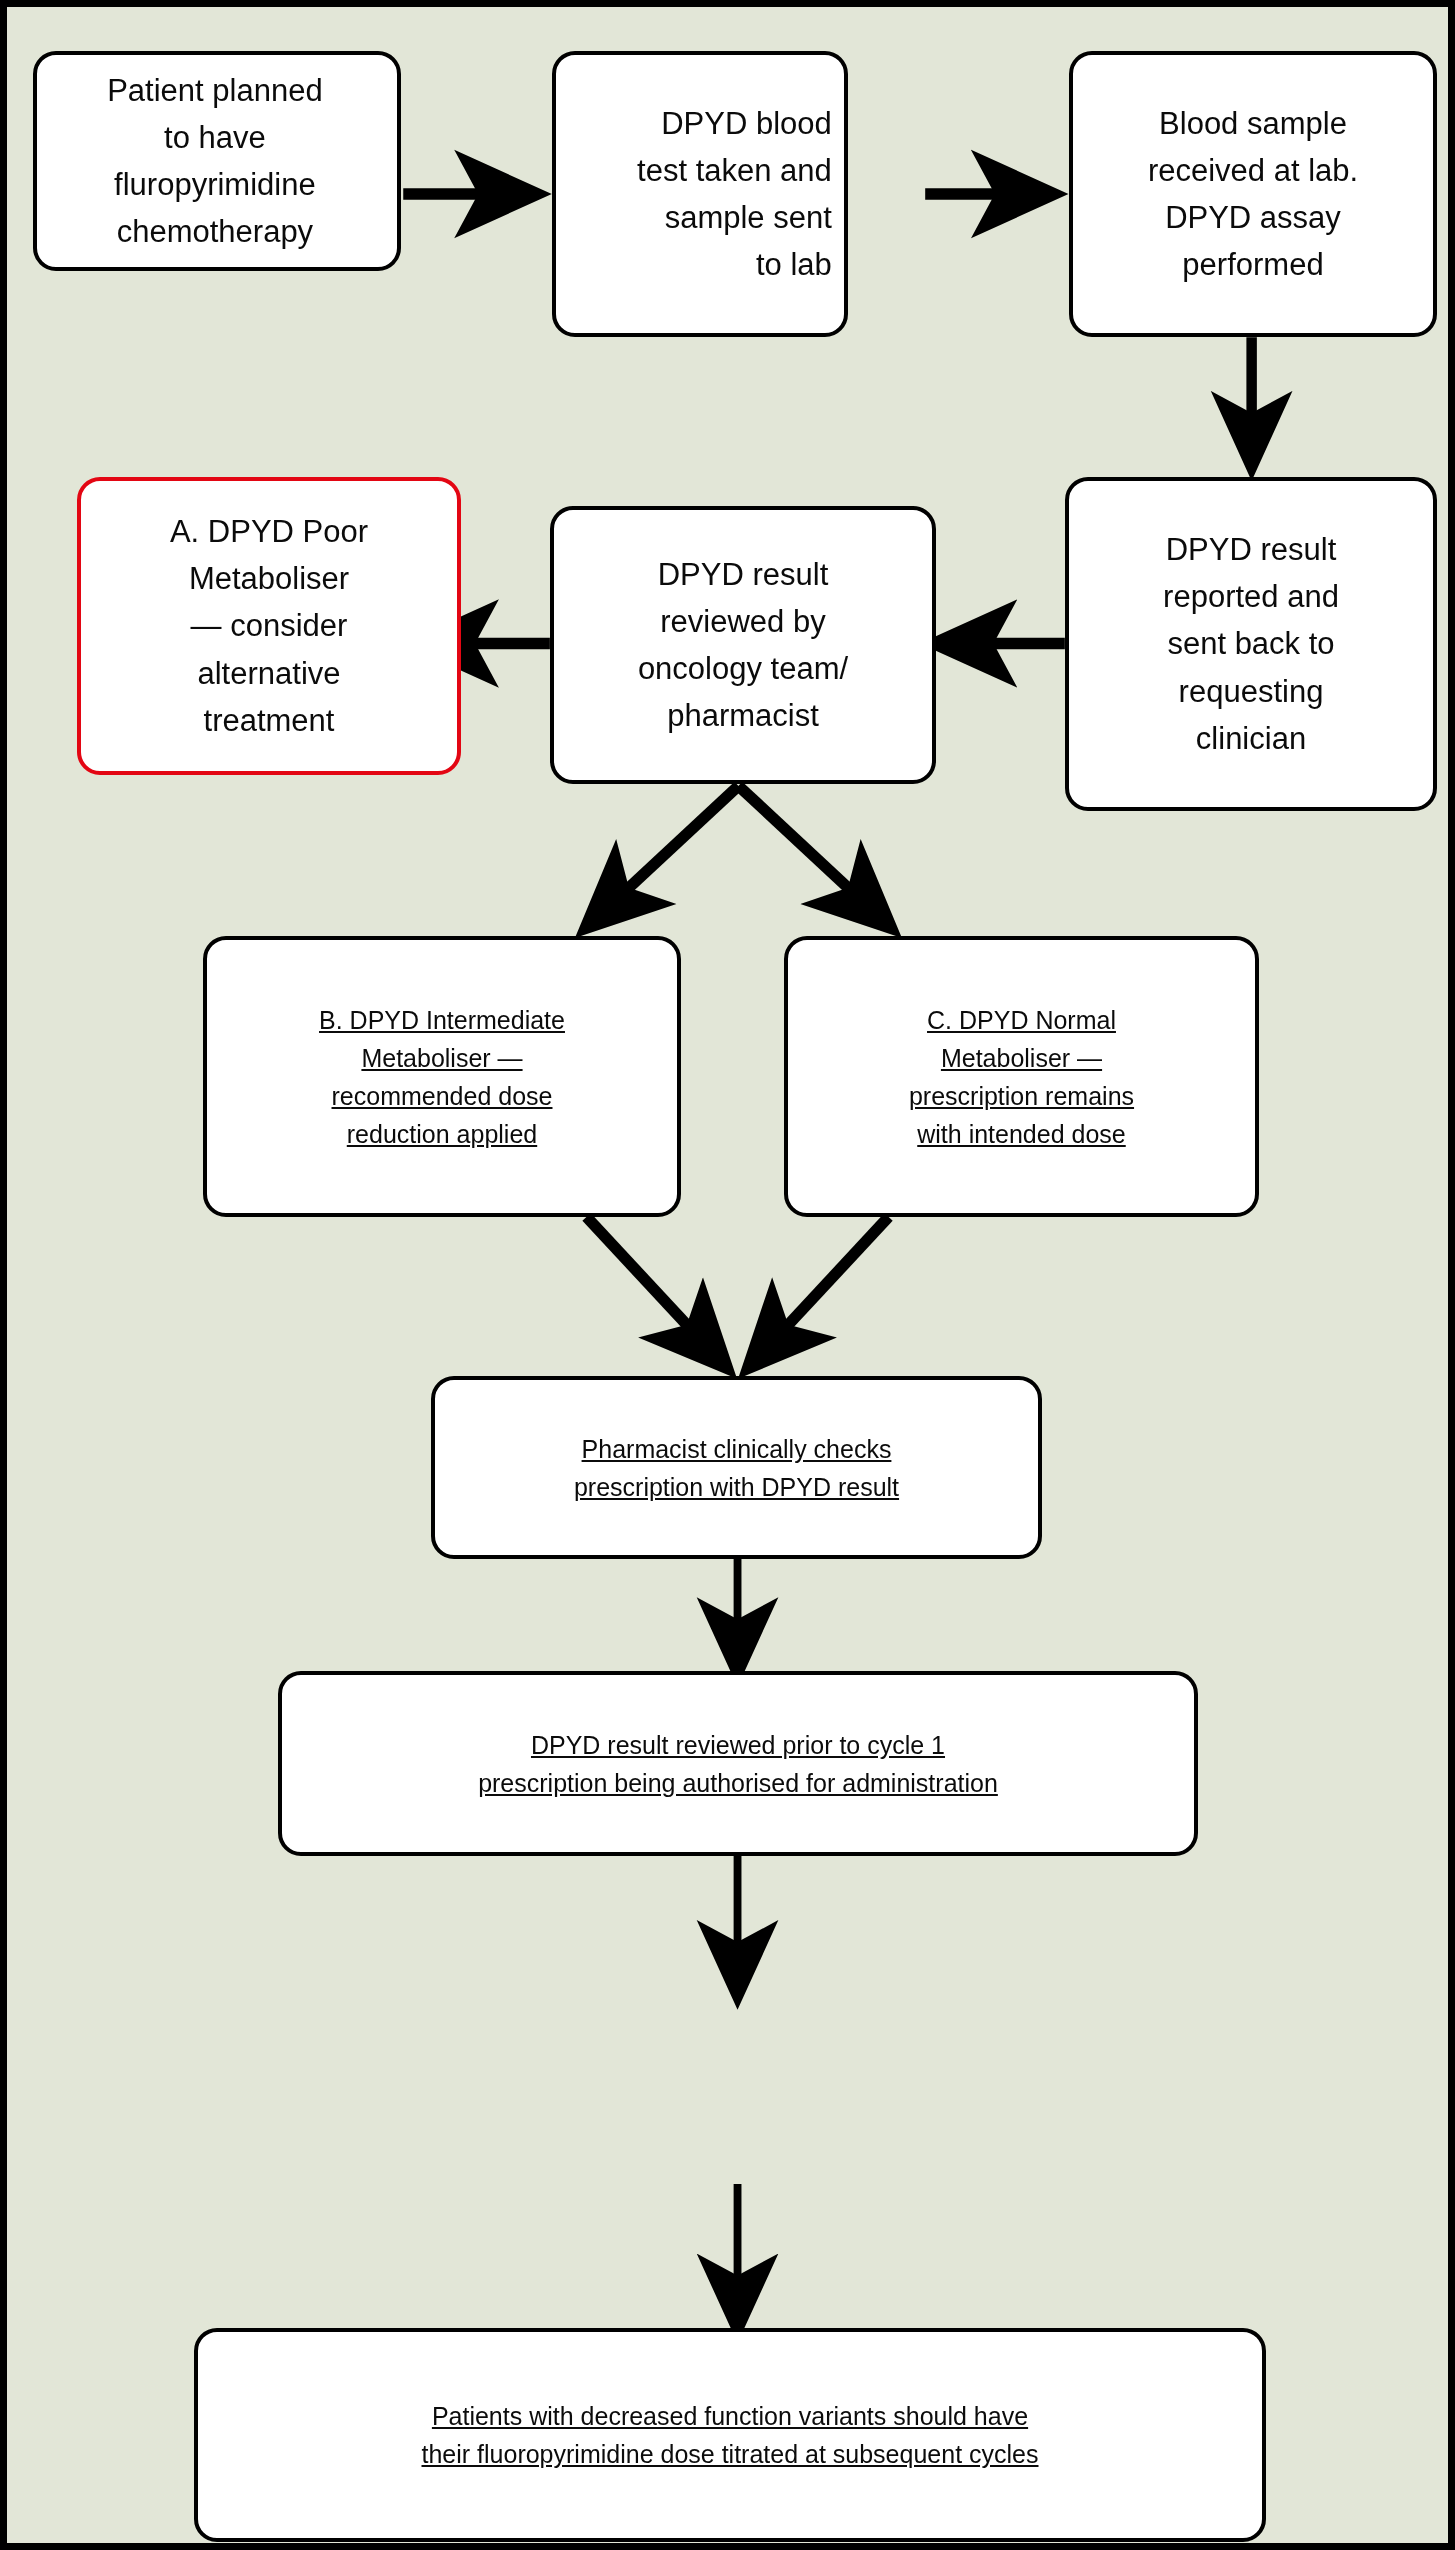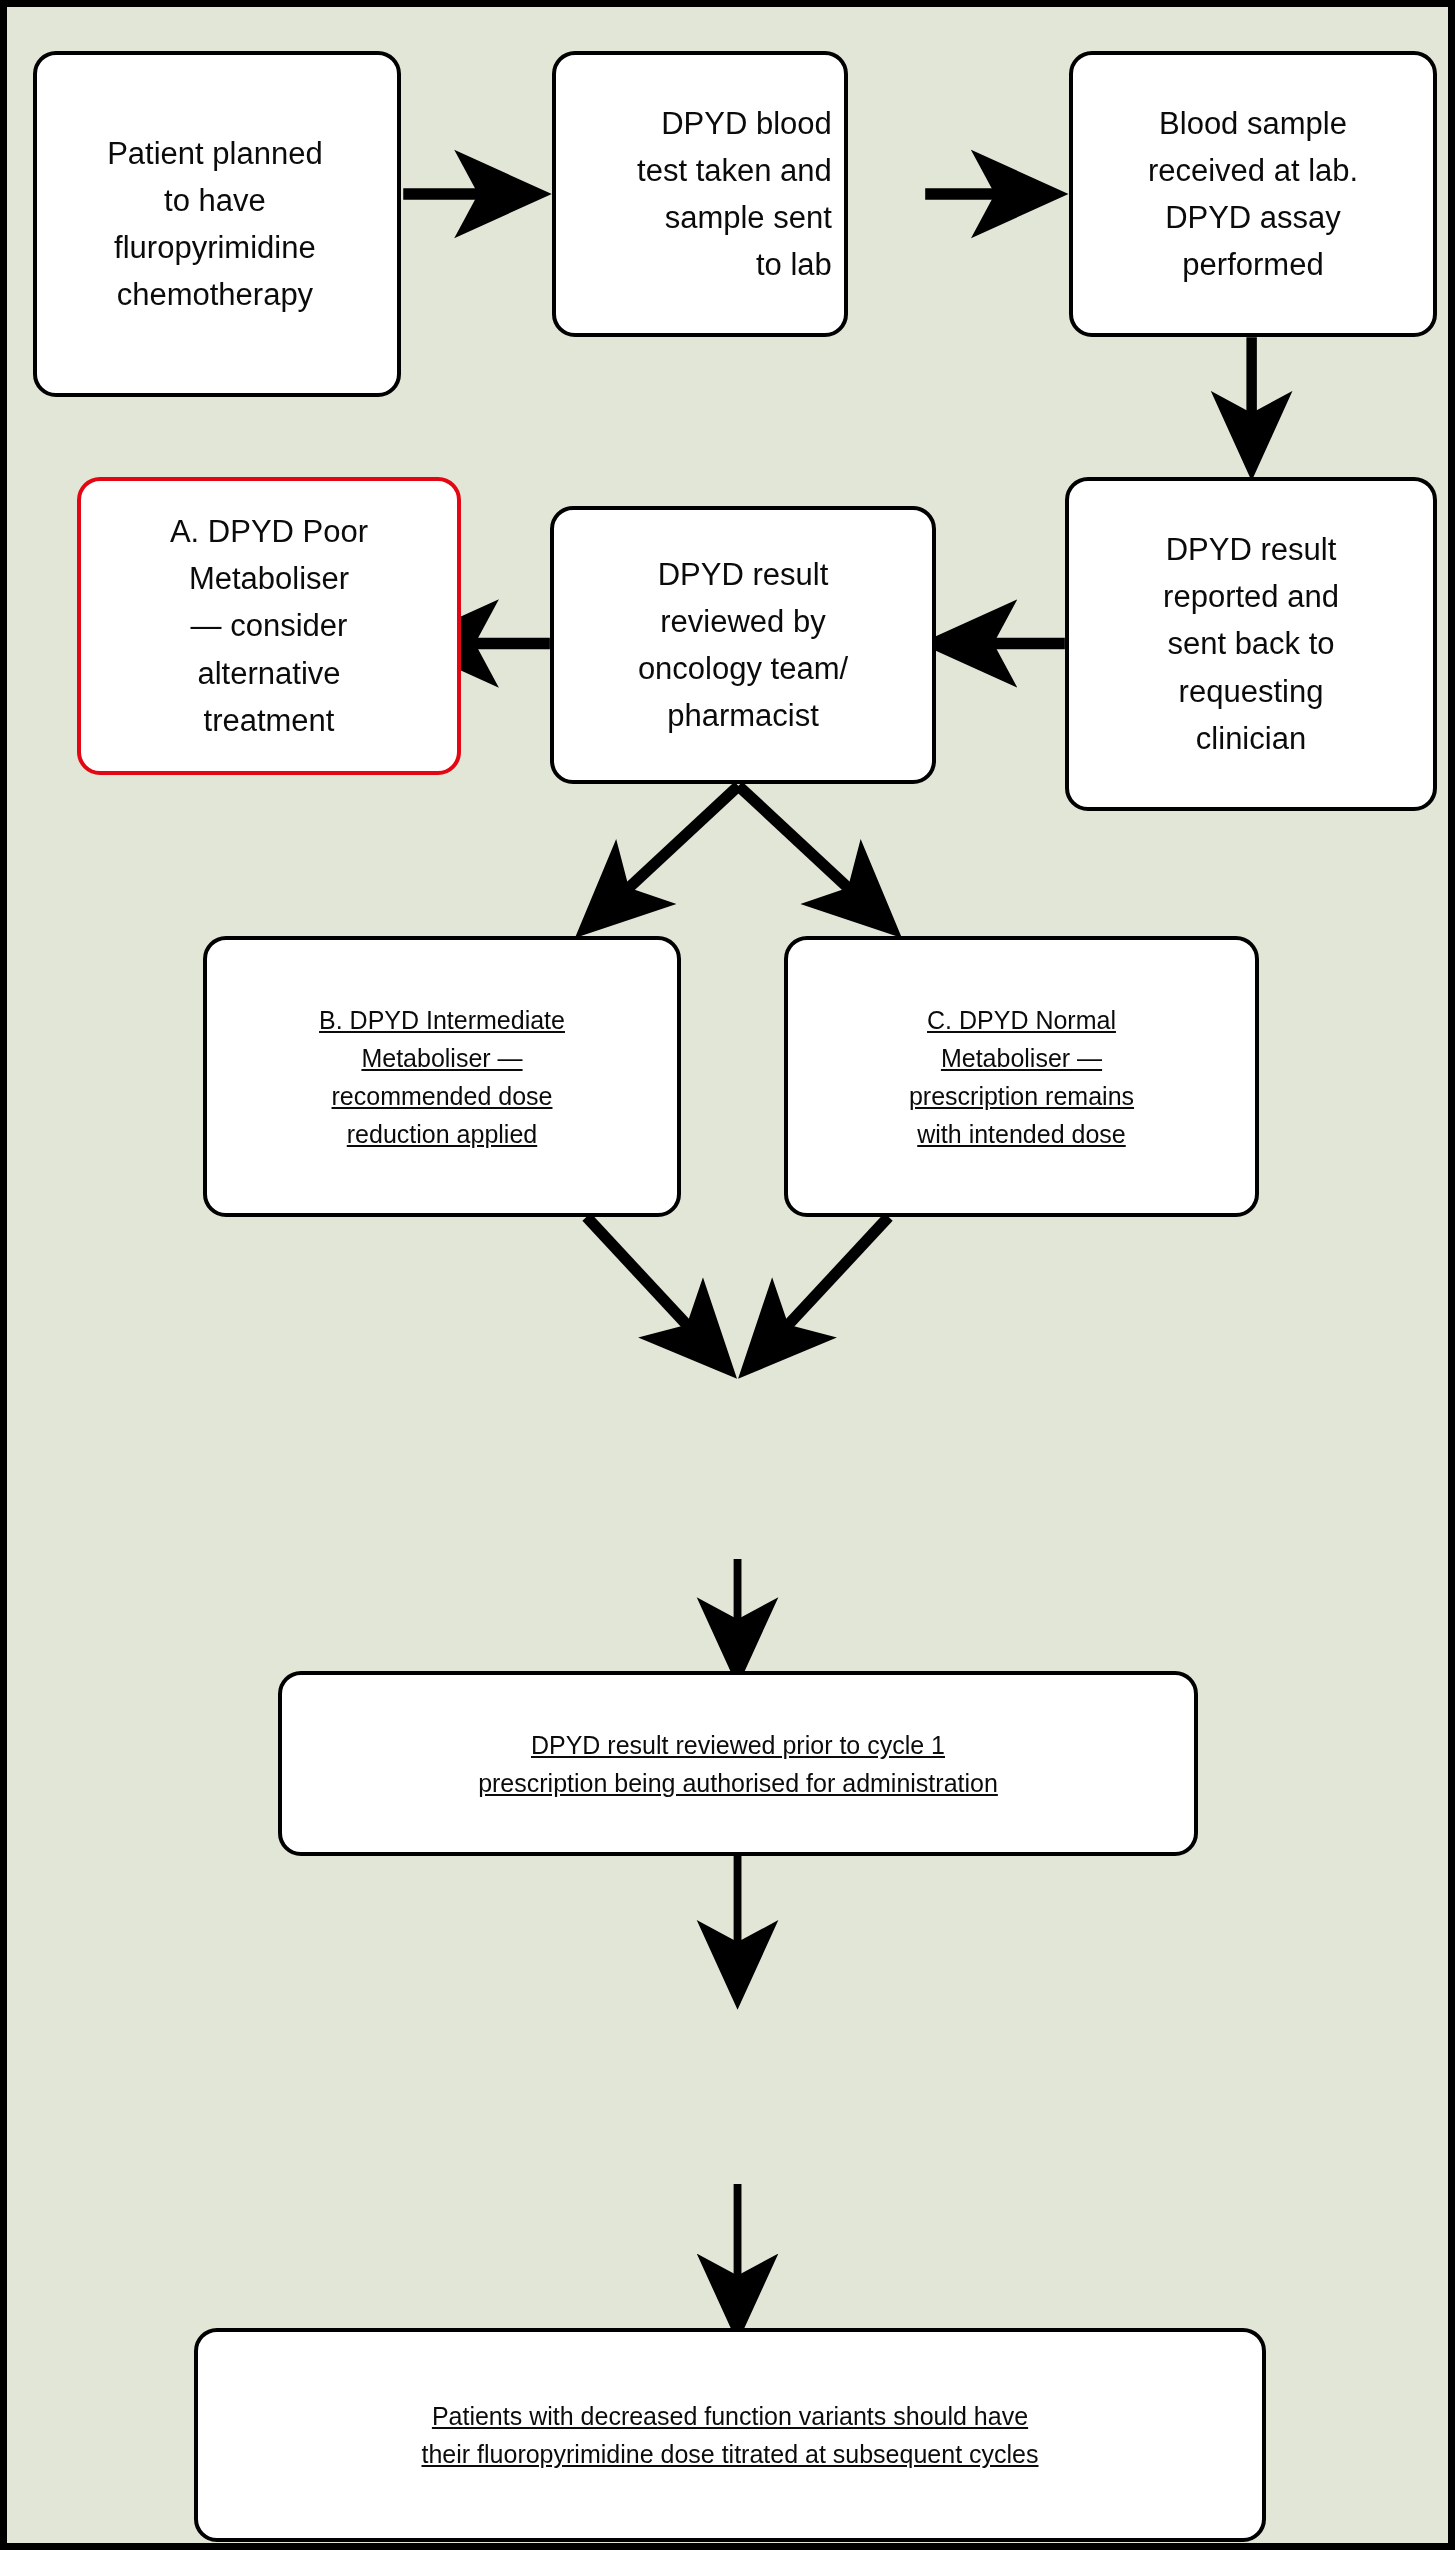--- a/index.html
+++ b/index.html
@@ -87,21 +87,21 @@
     <line x1="672" y1="1394" x2="832" y2="1566" stroke="#000000" stroke-width="13" marker-end="url(#ah)"></line>
     <line x1="1018" y1="1394" x2="858" y2="1566" stroke="#000000" stroke-width="13" marker-end="url(#ah)"></line>
 
     <line x1="845" y1="1786" x2="845" y2="1916" stroke="#000000" stroke-width="9" marker-end="url(#ah-thin)"></line>
 
     <line x1="845" y1="2122" x2="845" y2="2286" stroke="#000000" stroke-width="9" marker-end="url(#ah-thin)"></line>
 
     <line x1="845" y1="2502" x2="845" y2="2668" stroke="#000000" stroke-width="9" marker-end="url(#ah-thin)"></line>
   </svg>
 
-  <div class="node t-lg" style="left:33px; top:51px; width:368px; height:346px;padding-left:8px;">
+  <div class="node t-lg" style="left:33px; top:51px; width:368px; height:220px;padding-left:8px;">
     <span class="txt">Patient planned
 to have
 fluropyrimidine
 chemotherapy</span>
   </div>
 
   <div class="node t-lg" style="left:552px; top:51px; width:296px; height:286px;text-align:right;">
     <span class="txt">DPYD blood
 test taken and
 sample sent
@@ -145,20 +145,24 @@
 reduction applied</span>
   </div>
 
   <div class="node t-md" style="left:784px; top:936px; width:475px; height:281px;align-items:center;">
     <span class="txt">C. DPYD Normal
 Metaboliser —
 prescription remains
 with intended dose</span>
   </div>
 
+  <div class="node t-md" style="left:431px; top:1376px; width:611px; height:183px;">
+    <span class="txt">Pharmacist clinically checks
+prescription with DPYD result</span>
+  </div>
 
   <div class="node t-md" style="left:278px; top:1671px; width:920px; height:185px;">
     <span class="txt">DPYD result reviewed prior to cycle 1
 prescription being authorised for administration</span>
   </div>
 
 
   <div class="node t-md" style="left:194px; top:2328px; width:1072px; height:214px;">
     <span class="txt">Patients with decreased function variants should have
 their fluoropyrimidine dose titrated at subsequent cycles</span>

